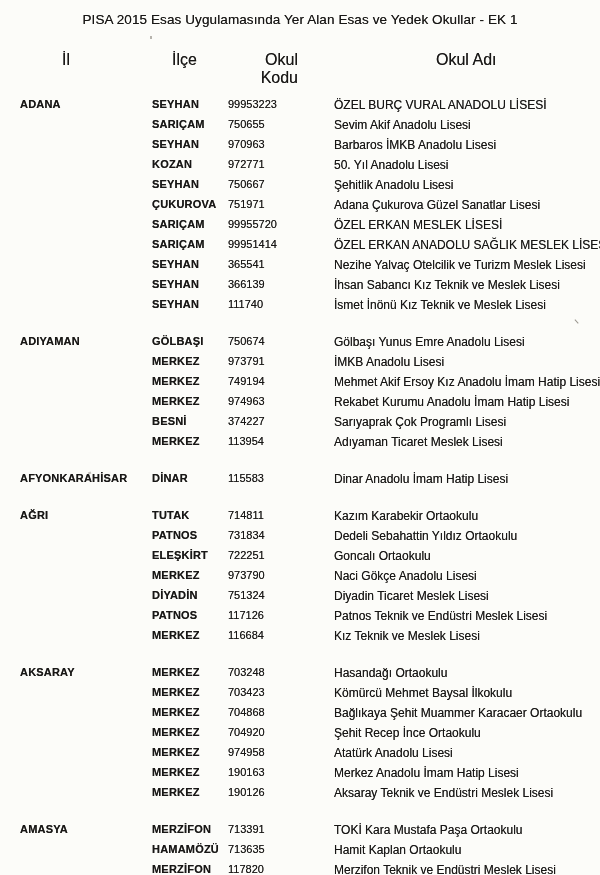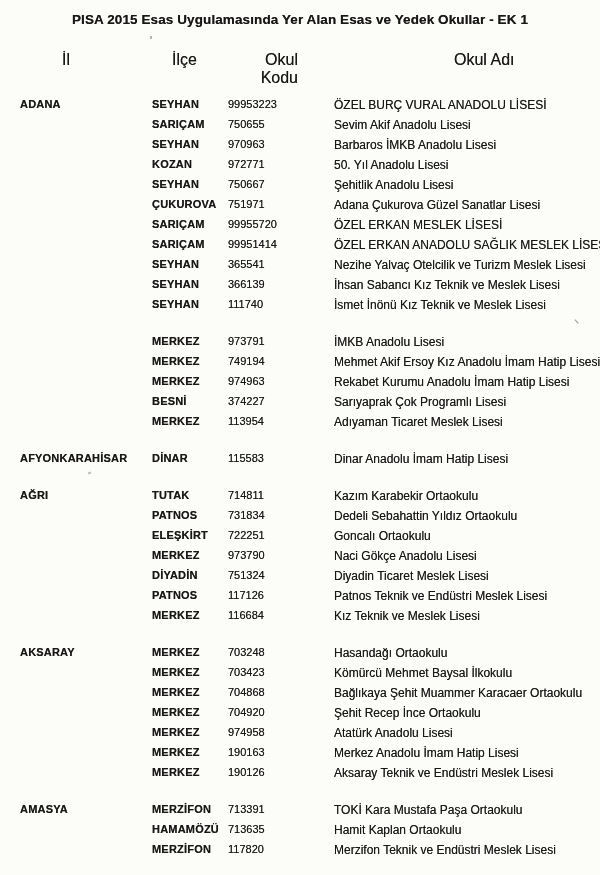--- a/index.html
+++ b/index.html
@@ -19,34 +19,34 @@
     position: relative;
     width: 600px;
     height: 875px;
     text-shadow: 0 0 0.55px rgba(35,32,30,0.75);
   }
   .title {
     margin: 0;
     padding-top: 12px;
     text-align: center;
     font-size: 13.5px;
-    font-weight: 700;
+    font-weight: 400;
     letter-spacing: 0.1px;
   }
   .headers {
     position: relative;
     height: 14px;
     margin-top: 24px;
     font-size: 16px;
     font-weight: 400;
   }
   .h-il   { position: absolute; left: 62px; }
   .h-ilce { position: absolute; left: 172px; text-align: center; }
   .h-kod  { position: absolute; left: 228px; width: 70px; text-align: right; }
-  .h-ad   { position: absolute; left: 454px; }
+  .h-ad   { position: absolute; left: 436px; }
 
   #sections { padding-top: 16px; }
   .section { margin-top: 17px; }
   .row {
     position: relative;
     height: 20px;
     font-size: 11px;
     white-space: nowrap;
   }
   .cell-il {
@@ -148,20 +148,26 @@
   </div>
         <div class="row">
     <span class="cell-il"></span>
     <span class="cell-ilce">SEYHAN</span>
     <span class="cell-kod">111740</span>
     <span class="cell-ad">İsmet İnönü Kız Teknik ve Meslek Lisesi</span>
   </div>
       </div>
       <div class="section">
         <div class="row">
+    <span class="cell-il">ADIYAMAN</span>
+    <span class="cell-ilce">GÖLBAŞI</span>
+    <span class="cell-kod">750674</span>
+    <span class="cell-ad">Gölbaşı Yunus Emre Anadolu Lisesi</span>
+  </div>
+        <div class="row">
     <span class="cell-il"></span>
     <span class="cell-ilce">MERKEZ</span>
     <span class="cell-kod">973791</span>
     <span class="cell-ad">İMKB Anadolu Lisesi</span>
   </div>
         <div class="row">
     <span class="cell-il"></span>
     <span class="cell-ilce">MERKEZ</span>
     <span class="cell-kod">749194</span>
     <span class="cell-ad">Mehmet Akif Ersoy Kız Anadolu İmam Hatip Lisesi</span>

